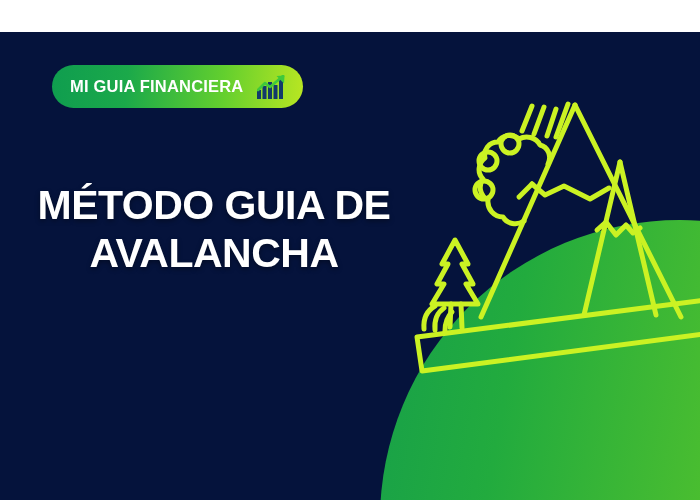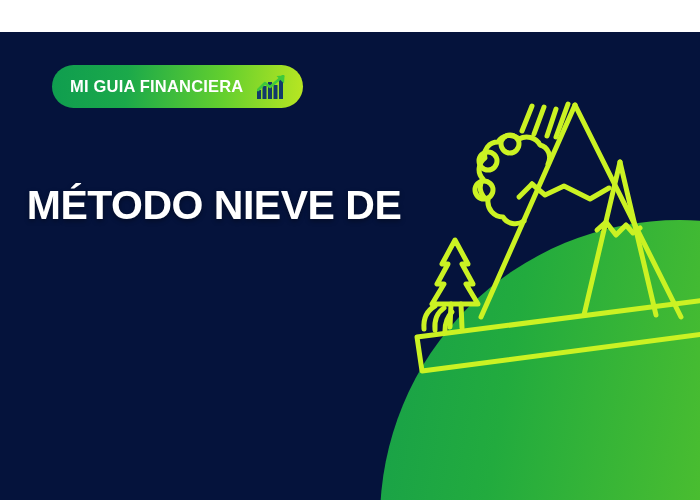--- a/index.html
+++ b/index.html
@@ -174,16 +174,17 @@
         <rect x="11" y="7" width="4" height="17" fill="#123a6b"></rect>
         <rect x="16.5" y="10" width="4" height="14" fill="#123a6b"></rect>
         <rect x="22" y="4" width="4" height="20" fill="#123a6b"></rect>
         <path d="M 1 15 L 8 8 L 13 12 L 26 1" stroke="#3ec93b" stroke-width="2.6" fill="none" stroke-linecap="round" stroke-linejoin="round"></path>
         <path d="M 19.5 1 L 27.5 0.5 L 27 8.5 Z" fill="#3ec93b"></path>
       </svg>
     </span>
   </div>
 
   <div id="headline">
-    <span class="ln">MÉTODO NIEVE DE</span>
+    <span class="ln">MÉTODO GUIA DE</span>
+    <span class="ln">AVALANCHA</span>
   </div>
 
 </div>
 
 </body></html>

